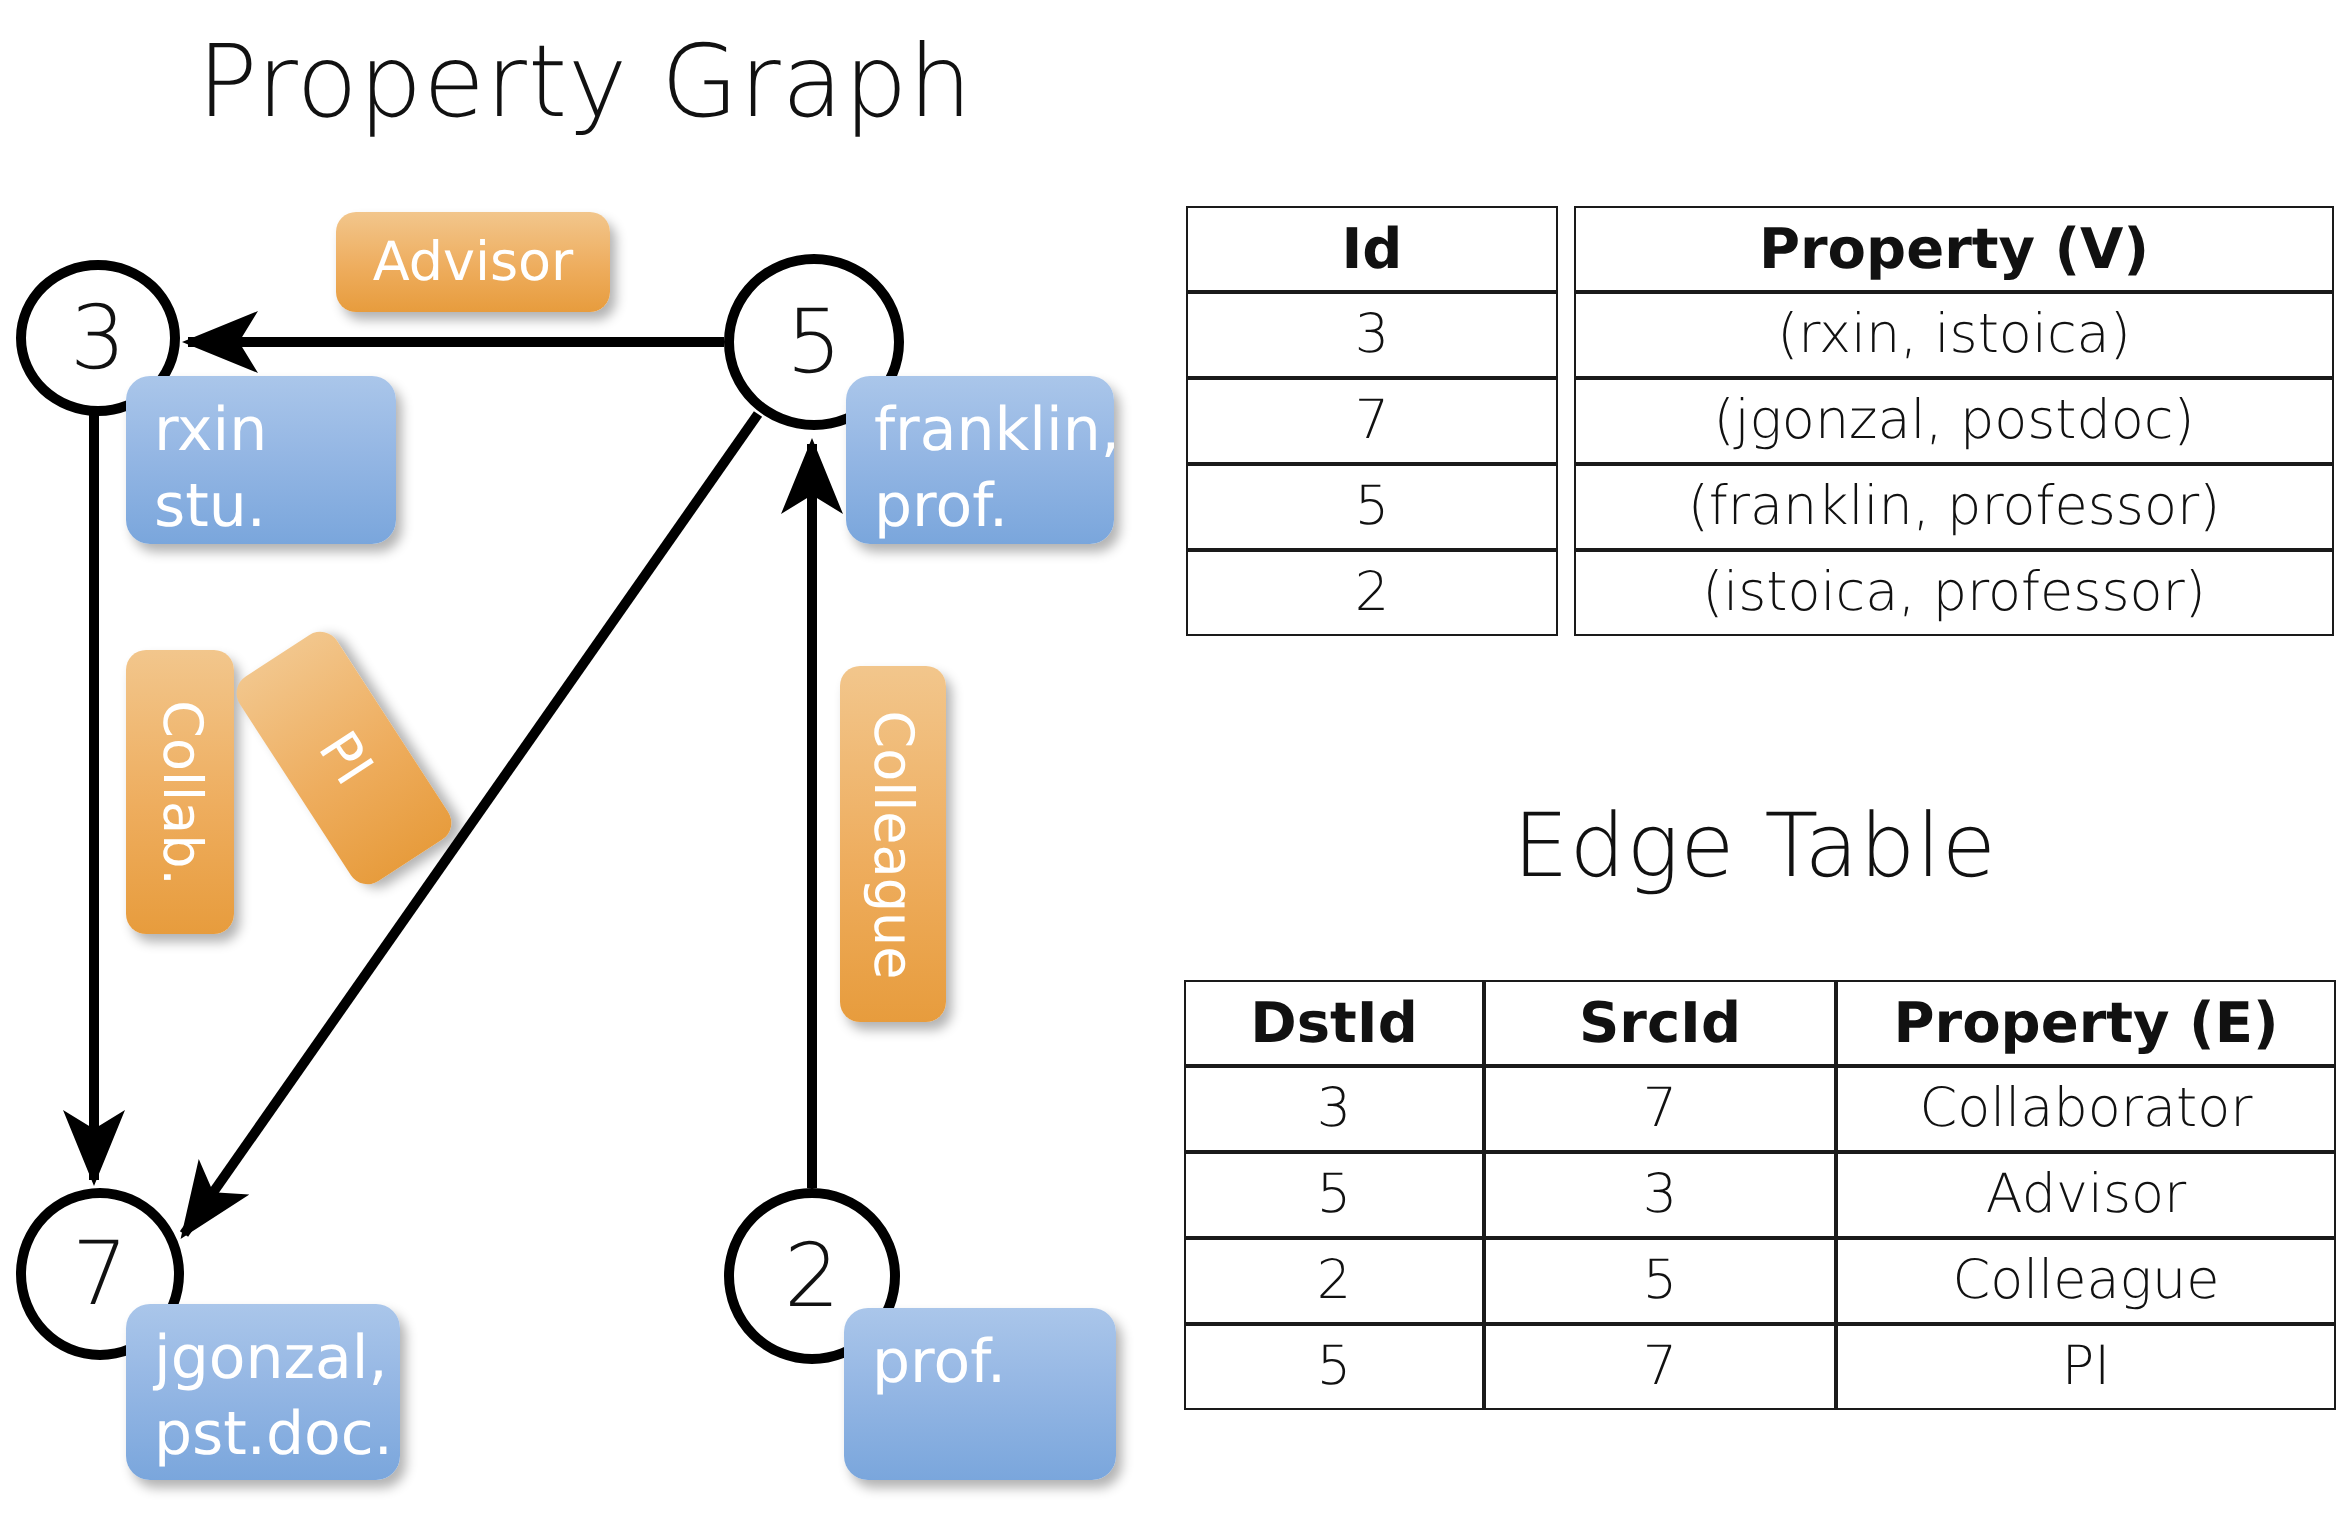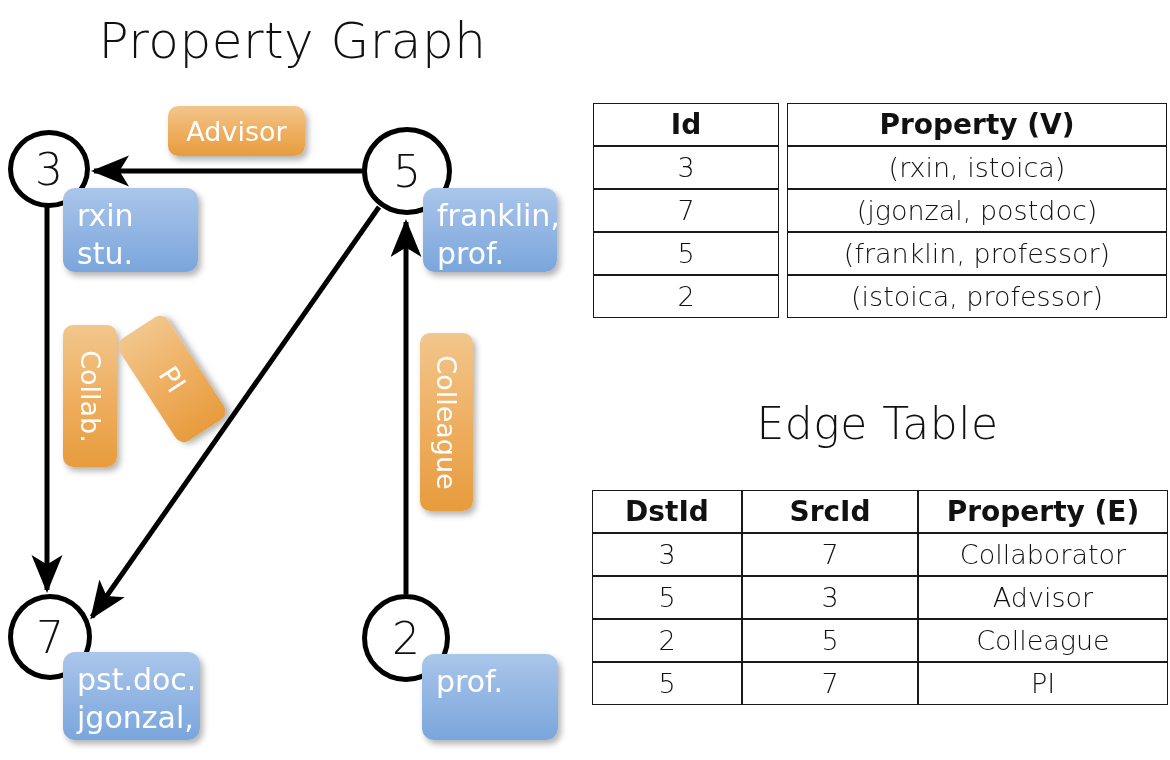--- a/index.html
+++ b/index.html
@@ -115,22 +115,22 @@
 
   <div class="prop-box" style="left:63px;top:188px;width:135px;height:84px;">
     <div>rxin</div>
     <div>stu.</div>
   </div>
   <div class="prop-box" style="left:423px;top:188px;width:134px;height:84px;">
     <div>franklin,</div>
     <div>prof.</div>
   </div>
   <div class="prop-box" style="left:63px;top:652px;width:137px;height:88px;">
+    <div>jgonzal,</div>
     <div>pst.doc.</div>
-    <div>jgonzal,</div>
   </div>
   <div class="prop-box" style="left:422px;top:654px;width:136px;height:86px;">
     <div>prof.</div>
   </div>
 
   <div class="edge-label" style="left:168px;top:106px;width:137px;height:50px;">
     <span>Advisor</span>
   </div>
 
   <div class="edge-label rot90" style="left:63px;top:325px;width:54px;height:142px;">

